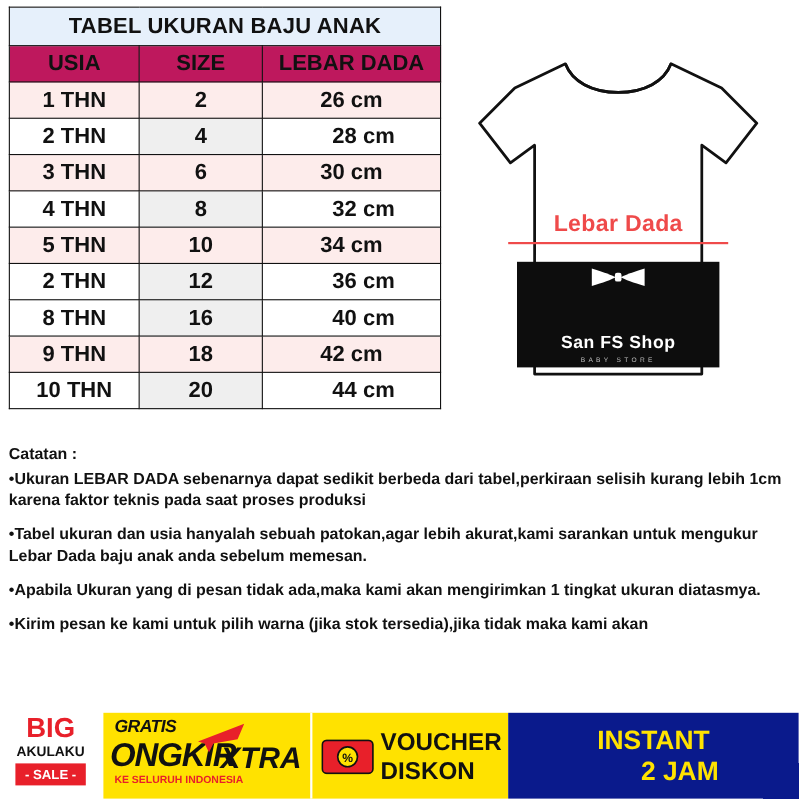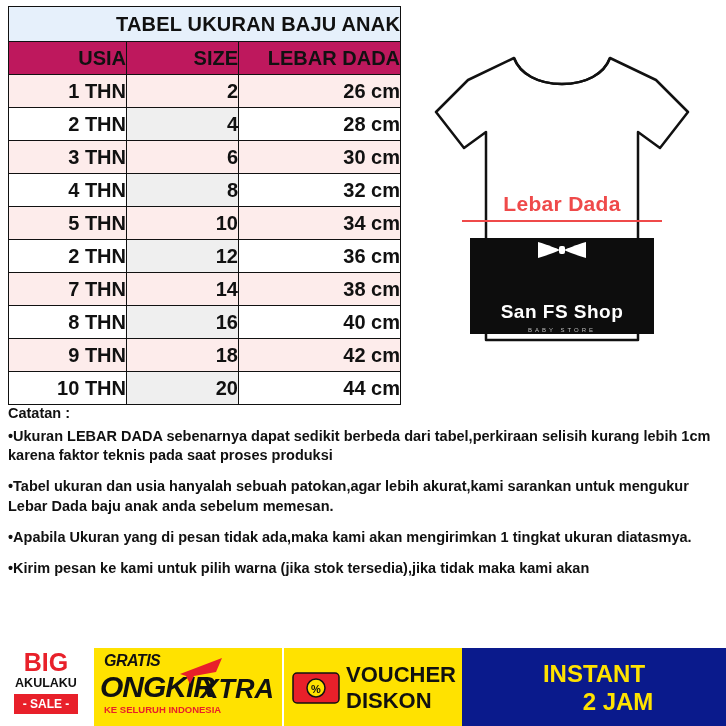--- a/index.html
+++ b/index.html
@@ -12,21 +12,21 @@
   }
   .sheet{position:relative;width:726px;height:726px;}
 
   
   .table-wrap{
     position:absolute;left:8px;top:6px;width:392px;
   }
   table{border-collapse:collapse;width:392px;table-layout:fixed;}
   table td,table th{
     border:1px solid #111;
-    text-align:right;
+    text-align:center;
     font-weight:bold;
     color:#111;
     padding:0;
     height:32px;
     font-size:20px;
   }
   .title-cell{
     background:#e6f0fb;
     font-size:20px;
     letter-spacing:.2px;
@@ -59,21 +59,21 @@
   .lebar-line{
     position:absolute;left:56px;top:180px;width:200px;height:2px;background:#ef4a4a;
   }
   .logo-box{
     position:absolute;left:64px;top:198px;width:184px;height:96px;
     background:#0d0d0d;
     display:flex;flex-direction:column;align-items:center;justify-content:center;
   }
   .bowtie{width:52px;height:22px;margin-bottom:8px;}
   .logo-text{
-    color:#fff;font-size:19px;font-weight:bold;letter-spacing:.5px;margin-top:32px;
+    color:#fff;font-size:16px;font-weight:bold;letter-spacing:.5px;margin-top:32px;
   }
   .logo-sub{
     color:#bdbdbd;font-size:6px;letter-spacing:3px;margin-top:4px;
   }
 
   
   .notes{
     position:absolute;left:8px;top:404px;width:706px;
     font-family:"Liberation Sans", sans-serif;
     font-size:14.5px;
@@ -182,25 +182,20 @@
         </tr>
         <tr class="row-a">
           <td>5 THN</td>
           <td class="mid">10</td>
           <td class="last">34 cm</td>
         </tr>
         <tr class="row-b">
           <td>2 THN</td>
           <td class="mid">12</td>
           <td class="last">36 cm</td>
-        </tr>
-        <tr class="row-a">
-          <td>7 THN</td>
-          <td class="mid">14</td>
-          <td class="last">38 cm</td>
         </tr>
         <tr class="row-b">
           <td>8 THN</td>
           <td class="mid">16</td>
           <td class="last">40 cm</td>
         </tr>
         <tr class="row-a">
           <td>9 THN</td>
           <td class="mid">18</td>
           <td class="last">42 cm</td>

